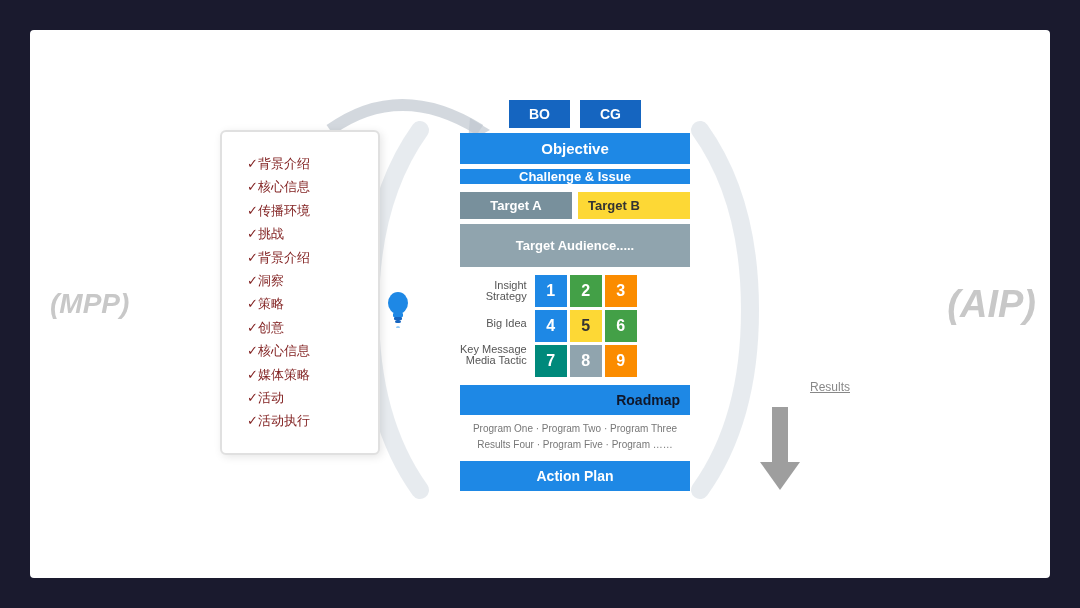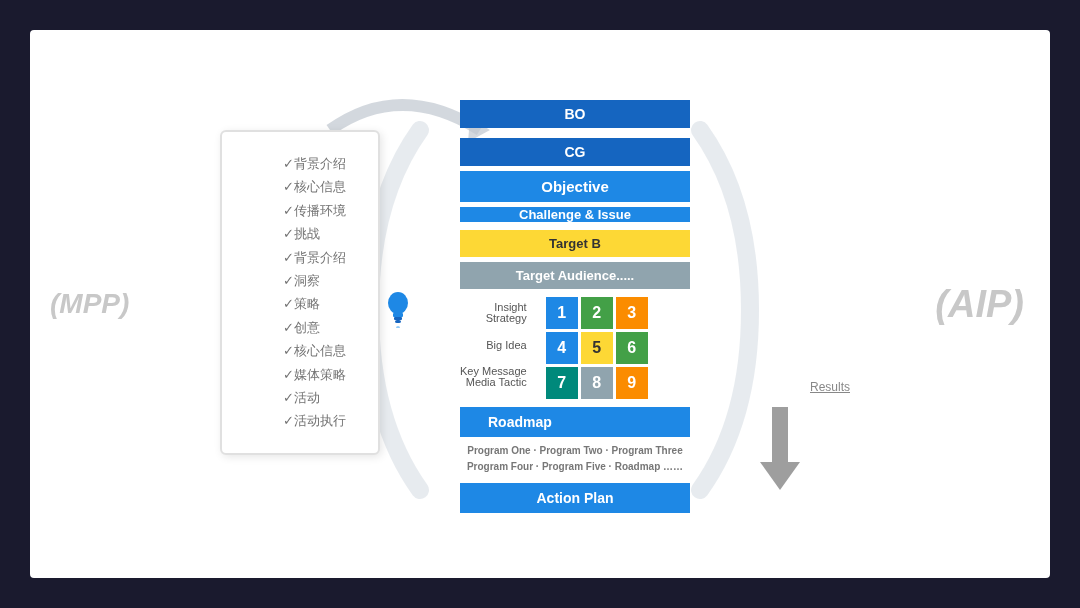--- a/index.html
+++ b/index.html
@@ -30,21 +30,21 @@
       transform: translateY(-50%);
       font-size: 28px;
       font-weight: bold;
       color: #c8c8c8;
       font-style: italic;
     }
 
     
     .aip-label {
       position: absolute;
-      right: 56px;
+      right: 44px;
       top: 50%;
       transform: translateY(-50%);
       font-size: 38px;
       font-weight: bold;
       color: #c8c8c8;
       font-style: italic;
     }
 
     
     .checklist-panel {
@@ -54,40 +54,38 @@
       background: white;
       border: 2px solid #e0e0e0;
       border-radius: 6px;
       padding: 20px 25px;
       box-shadow: 2px 2px 8px rgba(0,0,0,0.1);
       min-width: 160px;
     }
 
     .checklist-panel .item {
       font-size: 13px;
-      color: #737373;
+      color: #7f1d1d;
       line-height: 1.8;
-      margin-left: 36px;
     }
 
     
     .center-area {
       position: absolute;
       left: 460px;
       top: 100px;
       width: 230px;
     }
 
     
     .top-boxes {
       display: flex;
       gap: 10px;
       margin-bottom: 5px;
       justify-content: center;
-      flex-direction: column;
     }
 
     .box-bo, .box-cg {
       background: #1565c0;
       color: white;
       font-size: 14px;
       font-weight: bold;
       padding: 6px 20px;
       text-align: center;
       min-width: 60px;
@@ -131,44 +129,43 @@
       text-align: center;
       padding: 6px 10px;
       font-size: 13px;
       font-weight: bold;
       flex: 1;
     }
 
     .target-b {
       background: #fdd835;
       color: #333;
-      text-align: center;
       padding: 6px 10px;
       font-size: 13px;
       font-weight: bold;
       flex: 1;
     }
 
     
     .target-audience-bar {
       background: #90a4ae;
       color: white;
       text-align: center;
-      padding: 6px 10px;
+      padding: 14px 10px;
       font-size: 13px;
       font-weight: bold;
       margin-bottom: 8px;
       width: 100%;
     }
 
     
     .grid-section {
       display: flex;
       align-items: flex-start;
-      gap: 19px;
+      gap: 8px;
       margin-bottom: 8px;
       width: 100%;
     }
 
     .grid-labels {
       font-size: 11px;
       color: #555;
       text-align: right;
       line-height: 1;
     }
@@ -204,38 +201,37 @@
     .cell-blue2 { background: #1e88e5; }
     .cell-yellow { background: #fdd835; color: #333; }
     .cell-green2 { background: #43a047; }
     .cell-teal { background: #00897b; }
     .cell-gray { background: #90a4ae; }
     .cell-orange2 { background: #fb8c00; }
 
     
     .roadmap-bar {
       background: #1e88e5;
-      color: #ffffff;
-      text-align: left;
-      padding: 7px 28px;
+      color: #0f172a;
+      text-align: right;
+      padding: 7px 10px;
       font-size: 14px;
       font-weight: bold;
       margin-bottom: 6px;
       width: 100%;
     }
 
     
     .programs-text {
       text-align: center;
       font-size: 10px;
       color: #777;
       line-height: 1.6;
       margin-bottom: 8px;
       width: 100%;
-      font-weight: bold;
     }
 
     
     .action-plan-bar {
       background: #1e88e5;
       color: white;
       text-align: center;
       padding: 7px 16px;
       font-size: 14px;
       font-weight: bold;
@@ -340,20 +336,21 @@
   <div class="top-boxes">
     <div class="box-bo">BO</div>
     <div class="box-cg">CG</div>
   </div>
 
   <div class="objective-bar">Objective</div>
 
   <div class="challenge-bar">Challenge &amp; Issue</div>
 
   <div class="target-row">
+    <div class="target-a">Target A</div>
     <div class="target-b">Target B</div>
   </div>
 
   <div class="target-audience-bar">Target Audience.....</div>
 
   <div class="grid-section">
     <div class="grid-labels">
       <div class="gl-row">Insight<br>Strategy</div>
       <div class="gl-row">Big Idea</div>
       <div class="gl-row">Key Message<br>Media Tactic</div>
@@ -369,21 +366,21 @@
         <div class="grid-cell cell-teal">7</div>
         <div class="grid-cell cell-gray">8</div>
         <div class="grid-cell cell-orange2">9</div>
       </div>
   </div>
 
   <div class="roadmap-bar">Roadmap</div>
 
   <div class="programs-text">
     <span>Program One · Program Two · Program Three</span><br>
-    <span>Program Four · Program Five · Roadmap ……</span>
+    <span>Results Four · Program Five · Program ……</span>
   </div>
 
   <div class="action-plan-bar">Action Plan</div>
 
 </div>
 
 <div class="results-section">
   <div class="results-label">Results</div>
 </div>
 

